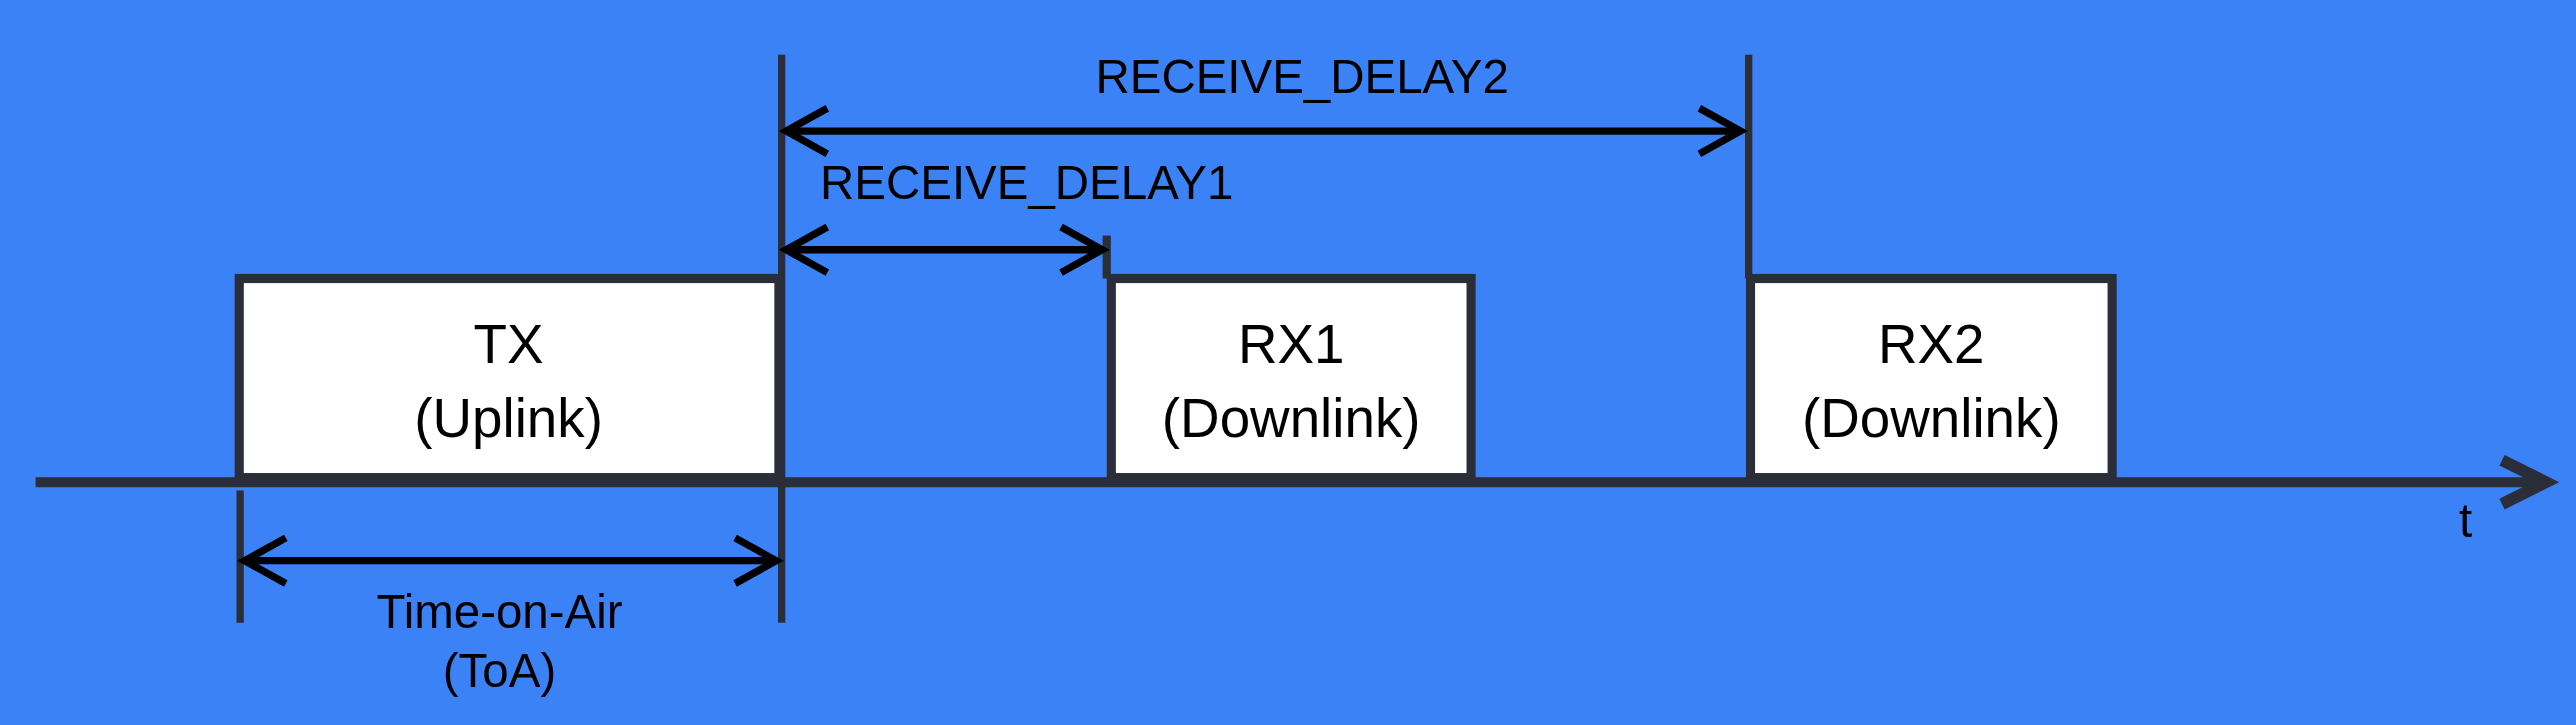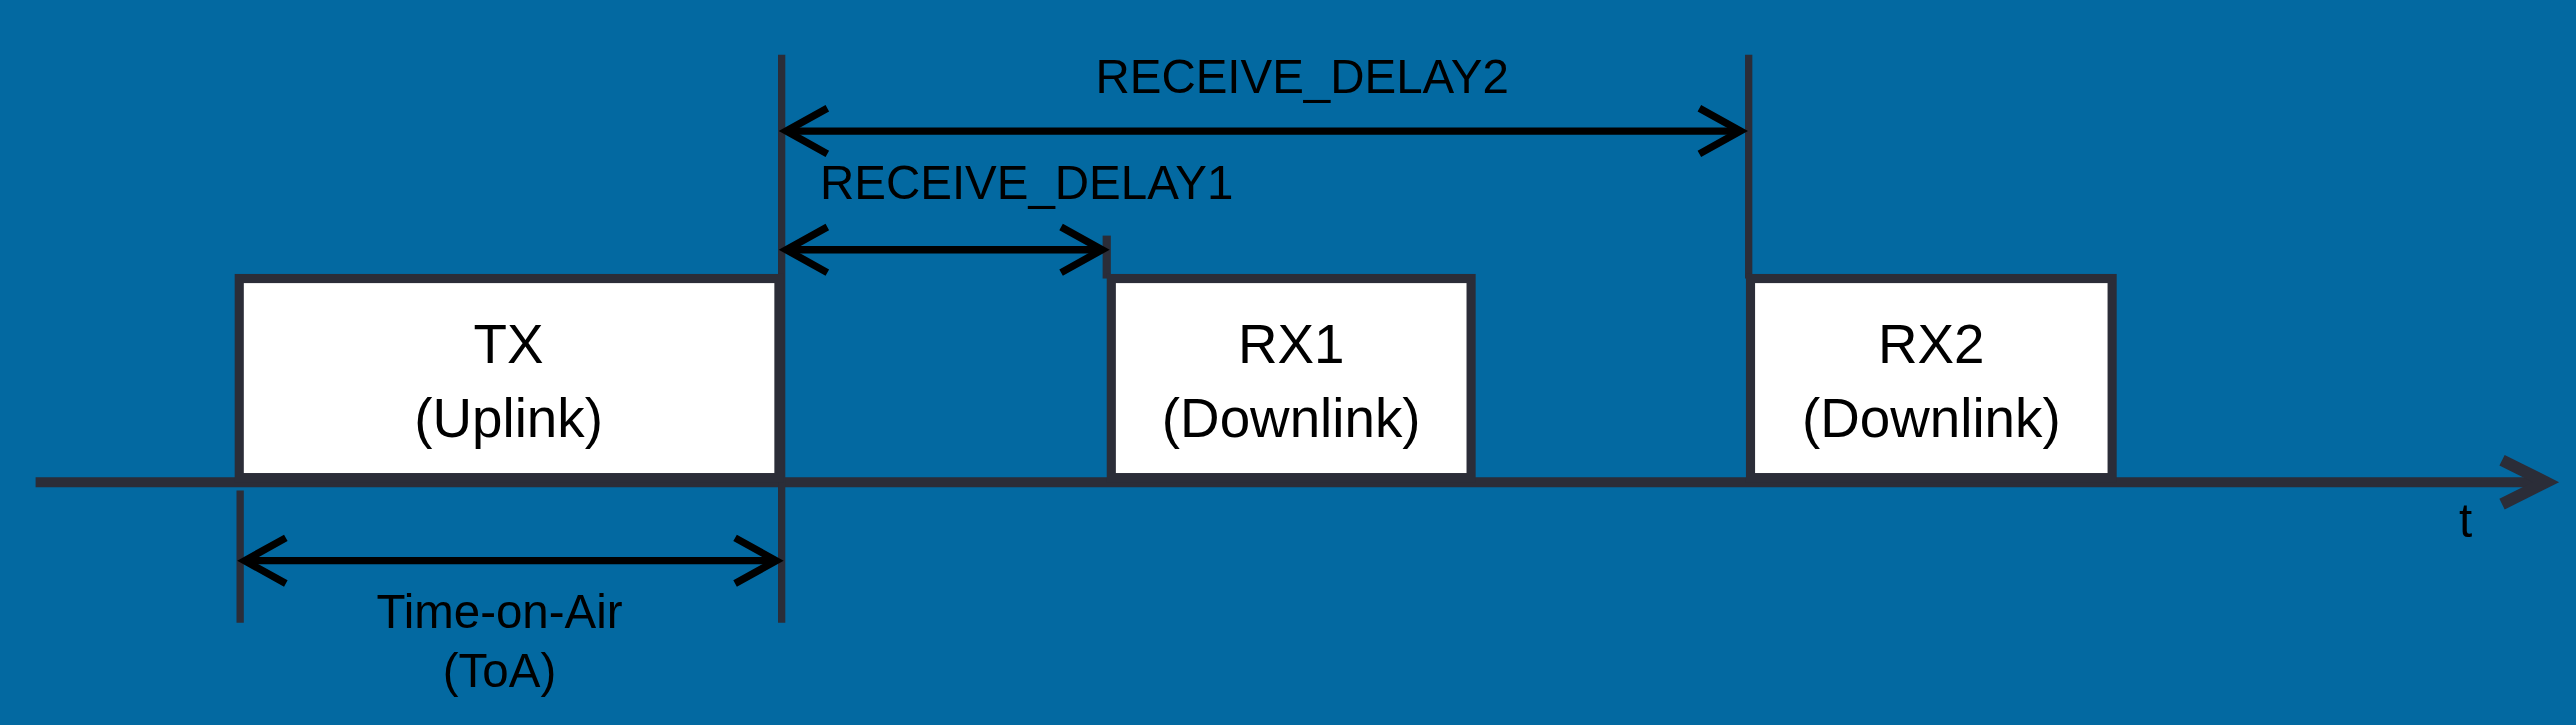--- a/index.html
+++ b/index.html
@@ -4,21 +4,21 @@
 <style>
   html, body {
     margin: 0;
     padding: 0;
     background: #ffffff;
   }
   .canvas {
     position: relative;
     width: 2576px;
     height: 726px;
-    background: #0369a1;
+    background: #3b82f6;
     font-family: "Liberation Sans", sans-serif;
   }
   svg { display: block; }
   .ink-stroke   { stroke: #2b2d38; fill: none; }
   .black-stroke { stroke: #000000; fill: none; }
   .box-rect     { fill: #ffffff; stroke: #2b2d38; stroke-width: 10; }
   .box-label    { font-size: 60px; fill: #000000; text-anchor: middle; font-family: "Liberation Sans", sans-serif; }
   .dim-label    { font-size: 52px; fill: #000000; font-family: "Liberation Sans", sans-serif; }
   .axis-label   { font-size: 52px; fill: #000000; font-family: "Liberation Sans", sans-serif; }
 </style>

